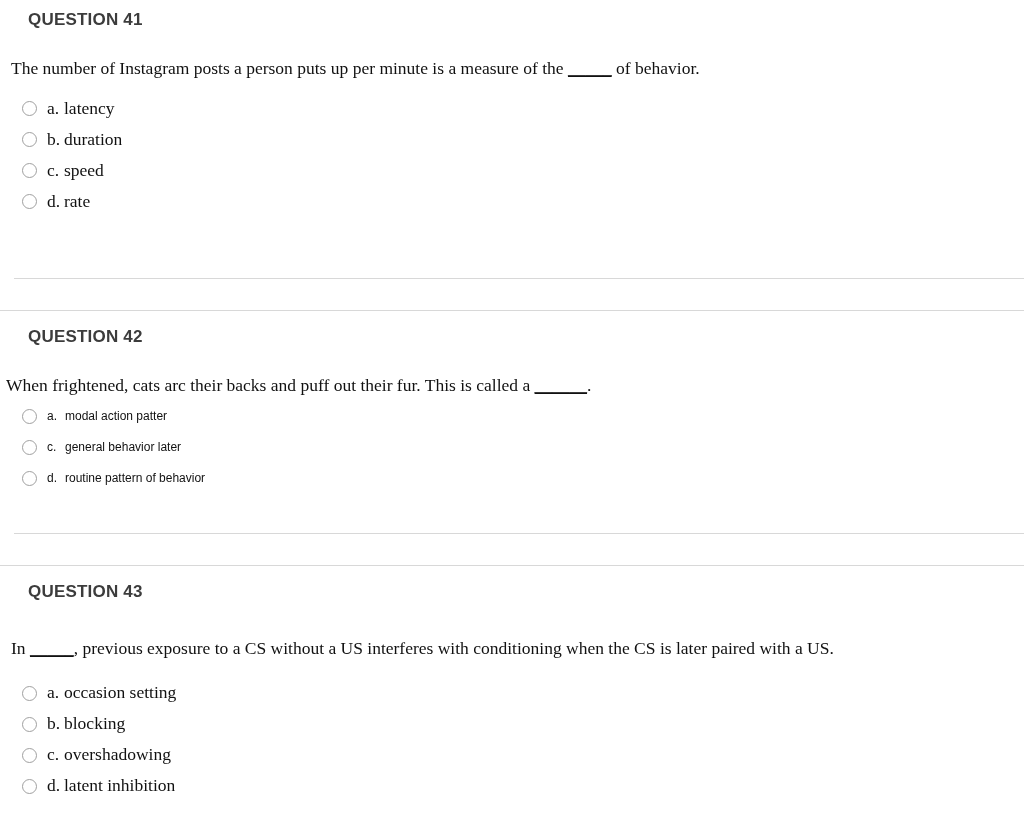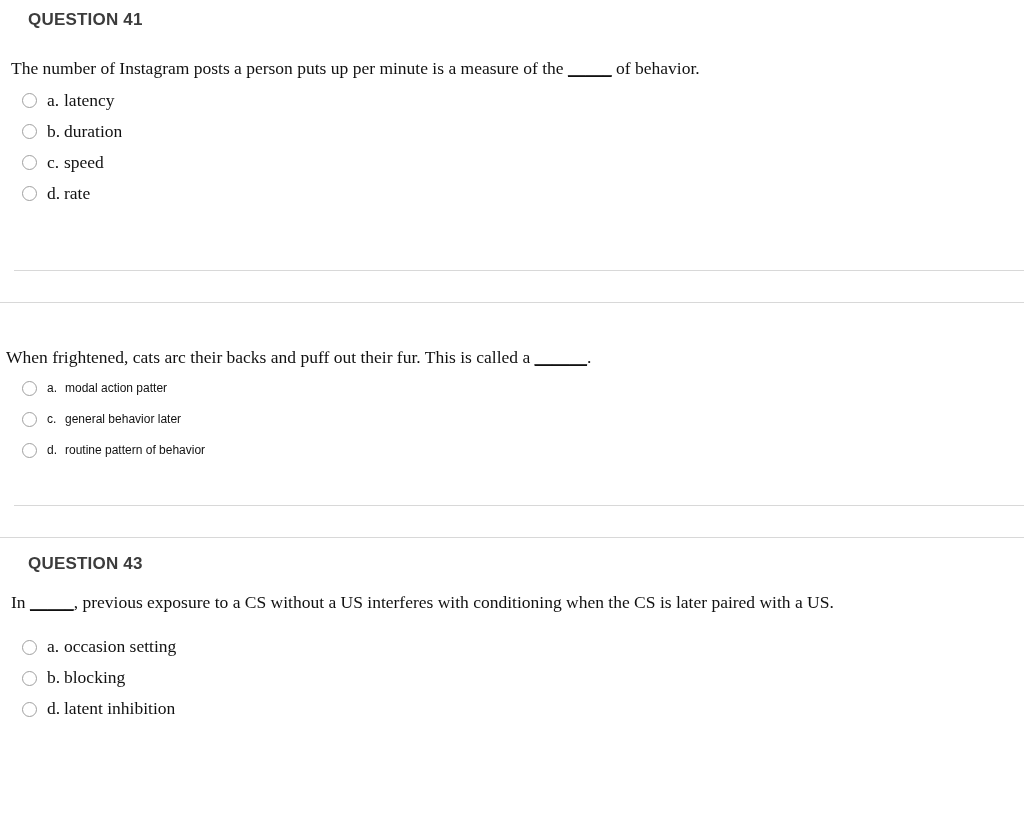--- a/index.html
+++ b/index.html
@@ -124,21 +124,21 @@
 
   <div class="question-block" style="padding-top:10px;">
     <div class="q-heading">QUESTION 41</div>
 
     <div class="q-stem" style="margin-top:28px;">
       <span>The number of Instagram posts a person puts up per minute is a measure of the</span>
       <span class="blank">_____</span>
       <span>of behavior.</span>
     </div>
 
-    <ul class="options" style="margin-top:5px;">
+    <ul class="options" style="margin-top:13px;">
       <li class="option-row">
         <span class="radio"></span>
         <span class="option-label"><span class="option-letter">a.</span><span>latency</span></span>
       </li>
       <li class="option-row">
         <span class="radio"></span>
         <span class="option-label"><span class="option-letter">b.</span><span>duration</span></span>
       </li>
       <li class="option-row">
         <span class="radio"></span>
@@ -151,20 +151,21 @@
     </ul>
   </div>
 
   <div style="margin-top:61px;">
     <div class="sep-inset"></div>
     <div class="sep-gap"></div>
     <div class="sep-full"></div>
   </div>
 
   <div class="question-block sans-options" style="padding-top:16px;">
+    <div class="q-heading">QUESTION 42</div>
 
     <div class="q-stem" style="margin-top:28px;padding-left:6px;">
       <span>When frightened, cats arc their backs and puff out their fur.  This is called a</span>
       <span class="blank">______</span><span>.</span>
     </div>
 
     <ul class="options" style="margin-top:4px;">
       <li class="option-row">
         <span class="radio"></span>
         <span class="option-label"><span class="option-letter">a.</span><span>modal action patter</span></span>
@@ -182,34 +183,38 @@
 
   <div style="margin-top:39px;">
     <div class="sep-inset"></div>
     <div class="sep-gap"></div>
     <div class="sep-full"></div>
   </div>
 
   <div class="question-block" style="padding-top:16px;">
     <div class="q-heading">QUESTION 43</div>
 
-    <div class="q-stem" style="margin-top:18px;">
+    <div class="q-stem" style="margin-top:36px;">
       <span>In</span>
       <span class="blank">_____</span><span>,  previous exposure to a CS without a US interferes with conditioning when the CS is later paired with a US.</span>
     </div>
 
     <ul class="options" style="margin-top:18px;">
       <li class="option-row">
         <span class="radio"></span>
         <span class="option-label"><span class="option-letter">a.</span><span>occasion setting</span></span>
       </li>
       <li class="option-row">
         <span class="radio"></span>
         <span class="option-label"><span class="option-letter">b.</span><span>blocking</span></span>
       </li>
       <li class="option-row">
         <span class="radio"></span>
+        <span class="option-label"><span class="option-letter">c.</span><span>overshadowing</span></span>
+      </li>
+      <li class="option-row">
+        <span class="radio"></span>
         <span class="option-label"><span class="option-letter">d.</span><span>latent inhibition</span></span>
       </li>
     </ul>
   </div>
 
 </div>
 
 </body></html>

